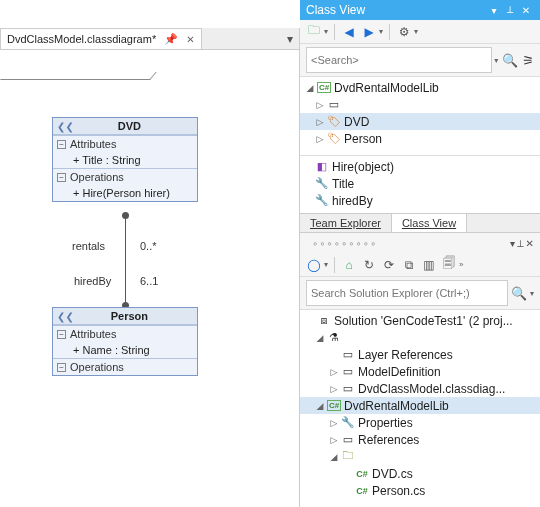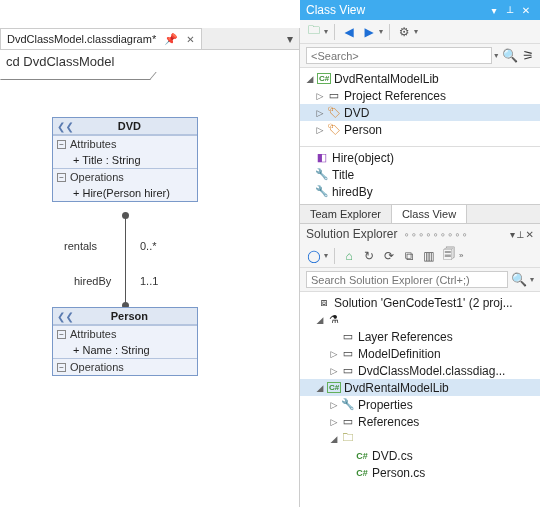--- a/index.html
+++ b/index.html
@@ -37,34 +37,34 @@
   .panel-title .tbtn { width:16px; text-align:center; font-size:10px; color:#fff; }
 
   .toolbar { height: 24px; display: flex; align-items: center; gap: 4px; padding: 0 6px; background:#f5f5f5; border-bottom:1px solid #ddd;}
   .toolbar .ico { width:16px;height:16px; display:inline-flex; align-items:center; justify-content:center; font-size:12px; color:#4a6; }
   .toolbar .ico.blue { color:#1e6fd6; }
   .toolbar .ico.gray { color:#555; }
   .toolbar .sep { width:1px;height:16px;background:#ccc; margin:0 2px;}
   .drop-caret{font-size:8px;color:#666;margin-left:-2px;}
 
   .search-row { display:flex; align-items:center; padding:3px 6px; gap:4px; border-bottom:1px solid #ddd; }
-  .search-row input { flex:1; border:1px solid #ccc; padding:1px 4px; font-size:11px; height:17px; }
+  .search-row input { flex:1; border:1px solid #ccc; padding:1px 4px; font-size:11px; height:26px; }
   .search-row .ico { font-size:13px; color:#333; }
 
   .tree { padding: 2px 0 4px 0; font-size: 12px; background:#fff; overflow:hidden;}
   .tree-row { display:flex; align-items:center; height:17px; padding:0 4px; white-space:nowrap; }
   .tree-row .tw { width:12px; text-align:center; color:#666; font-size:9px; }
   .tree-row .ic { width:16px; height:14px; display:inline-flex; align-items:center; justify-content:center; font-size:11px; margin-right:2px;}
   .tree-row.selected { background:#d6e6f5; }
   .ind1{padding-left:14px}.ind2{padding-left:28px}.ind3{padding-left:42px}
 
   .members { background:#fff; border-top:1px solid #ddd; padding:2px 0 4px 0;}
   
   .tabs-strip { display:flex; background:#eee; border-top:1px solid #ccc; border-bottom:1px solid #ccc;}
-  .tabs-strip .tab { padding:3px 10px; font-size:11px; color:#333; }
+  .tabs-strip .tab { padding:3px 10px; font-size:11px; color:#333;text-decoration:underline; }
   .tabs-strip .tab.active { background:#fff; border-left:1px solid #ccc; border-right:1px solid #ccc;}
 
   .sol-header { display:flex; align-items:center; padding:3px 6px; font-size:12px; color:#444;}
   .sol-header .spacer{flex:1;}
   .sol-header .btns span{font-size:10px;color:#555;margin-left:2px;}
   .dots{letter-spacing:1px;color:#999;margin-left:6px;font-size:10px;}
 
   .csharp-badge{border:1px solid #63b05a;color:#3a8b33;font-size:8px;font-weight:bold;padding:0 1px;line-height:9px;}
   .folder{color:#7a7a00;}
   .wrench{color:#555;}
@@ -82,21 +82,20 @@
   <div class="tab-bar">
     <div class="doc-tab">
       <span>DvdClassModel.classdiagram*</span>
       <span class="tab-pin">📌</span>
       <span class="close">✕</span>
     </div>
     <div class="tab-drop">▾</div>
   </div>
 
   <div class="diagram-surface">
-    <div class="cd-title">cd DvdClassModel</div>
     <div class="cd-title-rule"></div>
 
     <div class="uml-class dvd">
       <div class="uml-head">
         <span class="chev">❮❮</span>
         <span class="name">DVD</span>
       </div>
       <div class="uml-section">
         <div class="uml-section-h">
             <span class="box-toggle">−</span>
@@ -109,24 +108,24 @@
             <span class="box-toggle">−</span>
             <span>Operations</span>
           </div>
         <div class="uml-row">+ Hire(Person hirer)</div>
       </div>
     </div>
 
     <div class="assoc-line" style="top:165px;left:125px;height:92px"></div>
     <div class="assoc-dot" style="top:162px;left:122px"></div>
     <div class="assoc-dot" style="top:252px;left:122px"></div>
-    <div class="assoc-lbl" style="top:190px;left:64px">rentals</div>
+    <div class="assoc-lbl" style="top:190px;left:72px">rentals</div>
     <div class="assoc-lbl" style="top:190px;left:140px">0..*</div>
     <div class="assoc-lbl" style="top:225px;left:74px">hiredBy</div>
-    <div class="assoc-lbl" style="top:225px;left:140px">1..1</div>
+    <div class="assoc-lbl" style="top:225px;left:140px">6..1</div>
 
     <div class="uml-class person">
       <div class="uml-head">
         <span class="chev">❮❮</span>
         <span class="name">Person</span>
       </div>
       <div class="uml-section">
         <div class="uml-section-h">
             <span class="box-toggle">−</span>
             <span>Attributes</span>
@@ -173,21 +172,20 @@
     <div class="tree-row">
         <span class="tw">◢</span>
         <span class="ic">
           <span class="csharp-badge">C#</span>
         </span>
         <span>DvdRentalModelLib</span>
       </div>
     <div class="tree-row ind1">
         <span class="tw">▷</span>
         <span class="ic layers">▭</span>
-        <span>Project References</span>
       </div>
     <div class="tree-row ind1 selected">
         <span class="tw">▷</span>
         <span class="ic orange">🏷</span>
         <span>DVD</span>
       </div>
     <div class="tree-row ind1">
         <span class="tw">▷</span>
         <span class="ic orange">🏷</span>
         <span>Person</span>
@@ -206,21 +204,20 @@
         <span class="ic bluekey">🔧</span>
         <span>hiredBy</span>
       </div>
   </div>
   <div class="tabs-strip">
     <div class="tab">Team Explorer</div>
     <div class="tab active">Class View</div>
   </div>
 
   <div class="sol-header">
-    <span>Solution Explorer</span>
     <span class="dots">∘∘∘∘∘∘∘∘∘</span>
     <span class="spacer"></span>
     <span class="btns"><span>▾</span><span>⟂</span><span>✕</span></span>
   </div>
   <div class="toolbar">
     <span class="ico blue">◯</span>
       <span class="drop-caret">▾</span>
     <span class="sep"></span>
     <span class="ico home">⌂</span>
     <span class="ico gray">↻</span>

